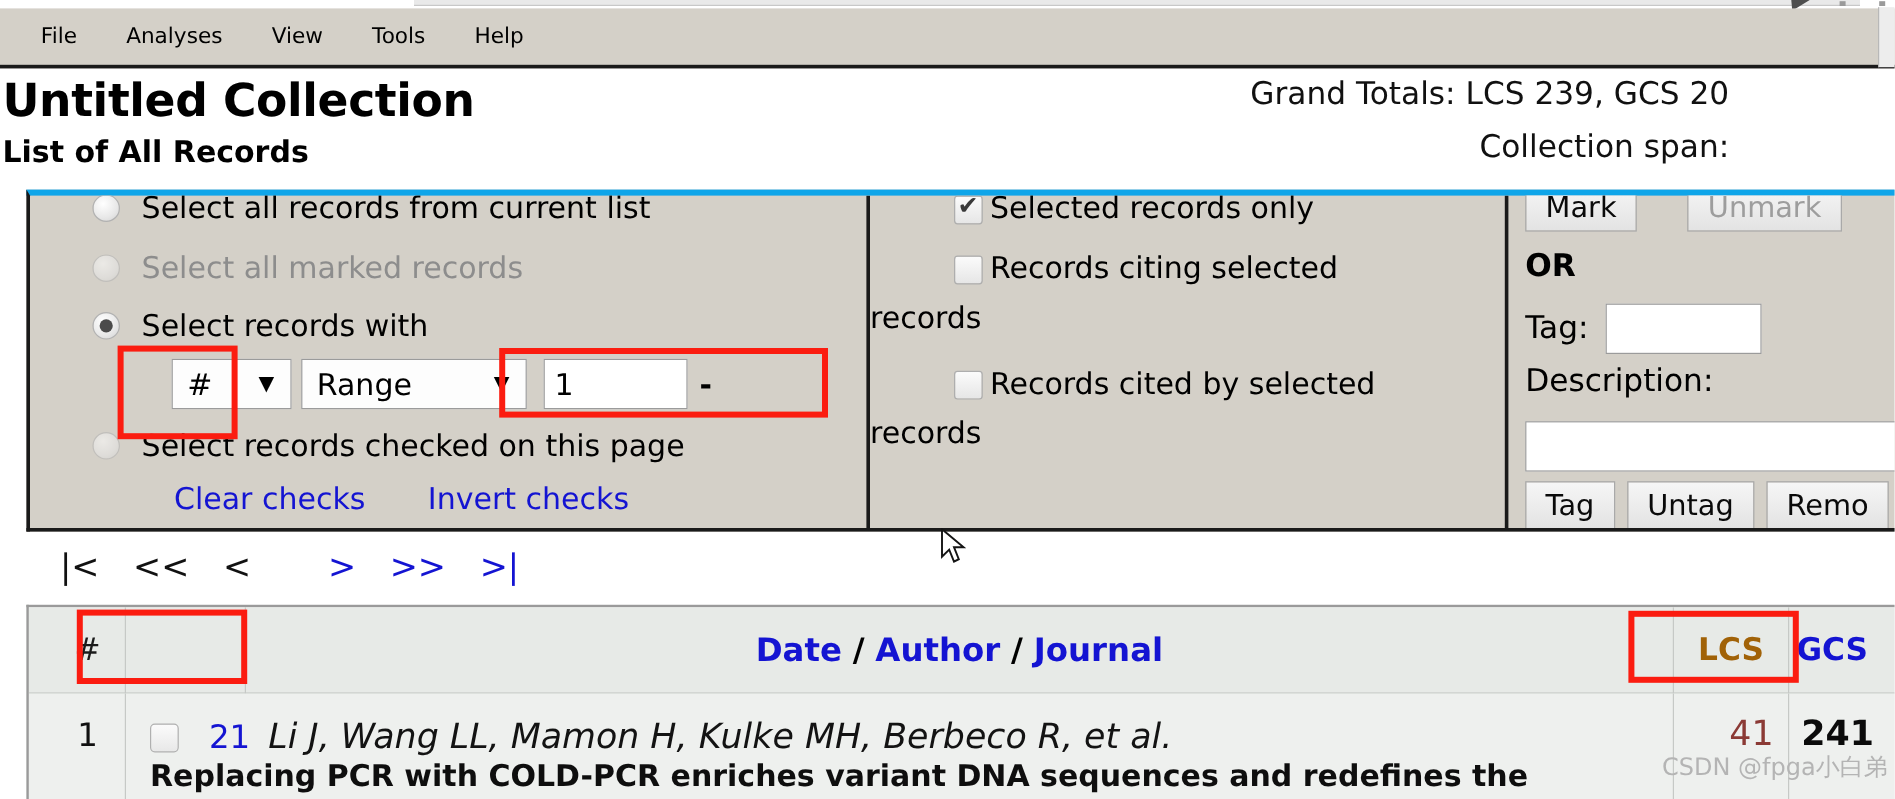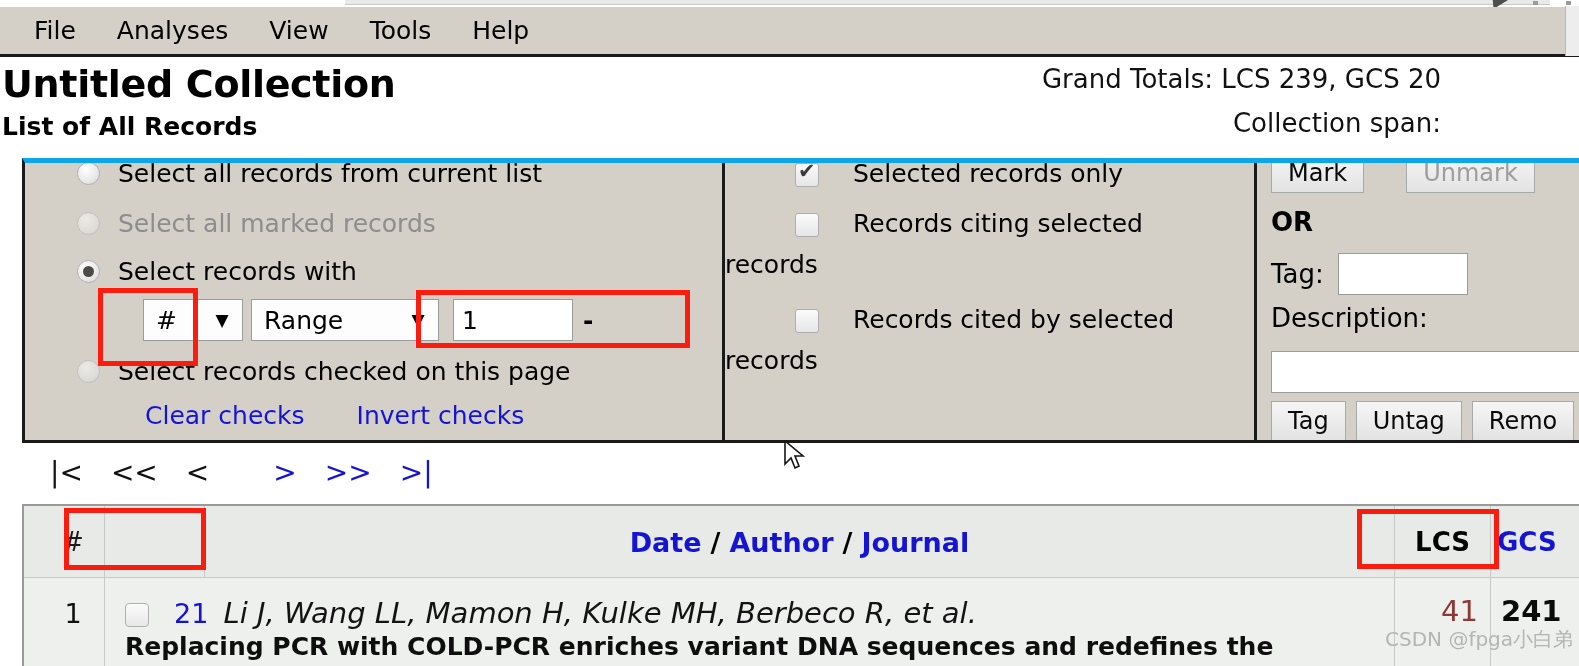--- a/index.html
+++ b/index.html
@@ -38,21 +38,21 @@
   }
 
   
   .menubar {
     position: absolute; left: 0; top: 7px; width: 1579px; height: 50px;
     background: #d4d0c8;
     border-bottom: 3px solid #1a1a1a;
     display: flex; align-items: center;
   }
   .menubar .menu-item {
-    font-size: 25px; color: #000000;
+    font-size: 18px; color: #000000;
     padding: 2px 16px; margin-left: 9px;
     white-space: nowrap; cursor: default;
   }
   .menubar .menu-item:first-child { margin-left: 18px; }
   .menubar .menu-spacer { flex: 1; }
   .menubar .panel-edge {
     width: 14px; height: 50px; background: #ededed;
     border-left: 1px solid #b8b8b8;
   }
 
@@ -158,21 +158,21 @@
   .blue-link {
     font-size: 25px; color: #1414d2; cursor: pointer; white-space: nowrap;
   }
 
   
   .panelB { position: absolute; left: 700px; top: 0; width: 529px; height: 285px; }
   .cb-block { position: absolute; left: 0; width: 529px; }
   .cb-block.b1 { top: -6px; }
   .cb-block.b2 { top: 44px; }
   .cb-block.b3 { top: 140px; }
-  .cb-line { display: flex; align-items: flex-start; gap: 34px; }
+  .cb-line { display: flex; align-items: flex-start; gap: 6px; }
   .checkbox {
     width: 24px; height: 24px; margin-left: 70px; margin-top: 6px;
     background: linear-gradient(#fbfbfb, #e6e6e6);
     border: 1px solid #aeaeae; border-radius: 3px;
     flex: 0 0 auto; position: relative; cursor: pointer;
   }
   .checkbox.checked::after {
     content: '\2714'; position: absolute; left: 2px; top: -5px;
     font-size: 21px; color: #3a3a3a; line-height: 24px;
   }
@@ -242,21 +242,21 @@
   }
   .th {
     position: absolute; top: 0; height: 72px;
     display: flex; align-items: center; justify-content: center;
     font-size: 26px; font-weight: bold;
   }
   .th.num   { left: 18px;   width: 62px; color: #1a1a1a; font-weight: normal; justify-content: center; }
   .th.chk   { left: 80px;   width: 100px; border-left: 1px solid #c6c9c6; }
   .th.mid   { left: 180px;  width: 1190px; border-left: 1px solid #c6c9c6;
               color: #1414d2; font-size: 27px; }
-  .th.lcs   { left: 1370px; width: 96px; border-left: 1px solid #c6c9c6; color: #000000; }
+  .th.lcs   { left: 1370px; width: 96px; border-left: 1px solid #c6c9c6; color: #a16207; }
   .th.gcs   { left: 1466px; width: 96px; border-left: 1px solid #c6c9c6; color: #1414d2;
               justify-content: flex-start; padding-left: 6px; }
   .slash { color: #000000; font-weight: bold; margin: 0 9px; }
 
   .trow { position: relative; height: 88px; background: #eef0ee; }
   .td { position: absolute; top: 0; height: 88px; }
   .td.num {
     left: 18px; width: 62px;
     display: flex; align-items: flex-start; justify-content: center;
     padding-top: 20px; font-size: 27px; color: #111;

